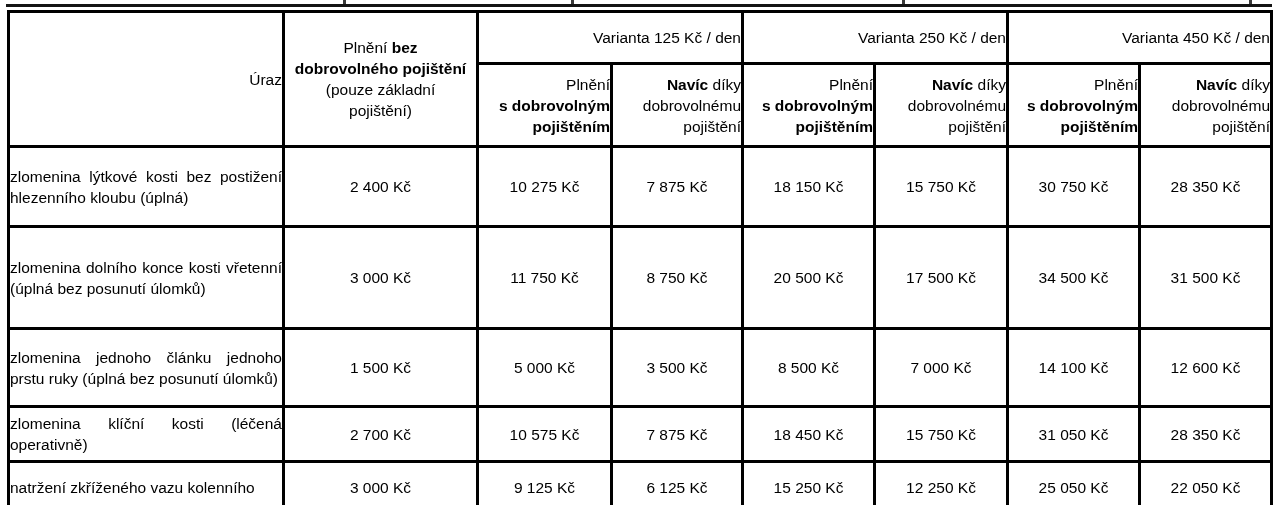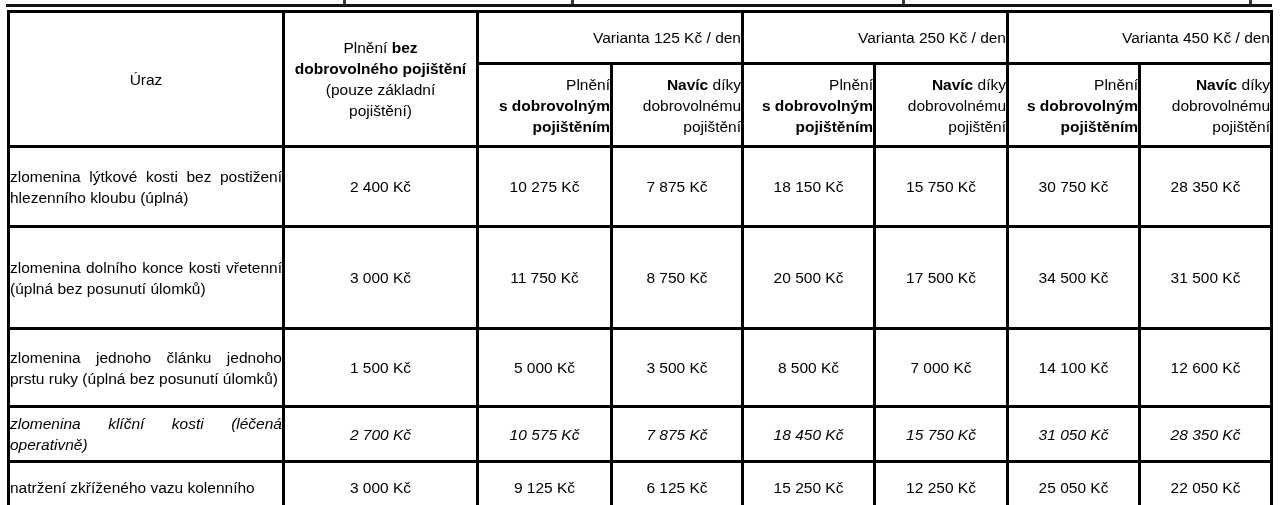--- a/index.html
+++ b/index.html
@@ -46,21 +46,21 @@
     border: 3px solid #000;
     padding: 0;
     vertical-align: middle;
     font-size: 15.5px;
     line-height: 21px;
     font-weight: normal;
     background: #fff;
   }
   
   .h-uraz {
-    text-align: center;
+    text-align: right;
     font-weight: bold;
     padding-left: 5px;
   }
   .h-basic {
     text-align: center;
     padding-right: 8px;
     padding-left: 2px;
   }
   .h-variant {
     text-align: right;
@@ -84,21 +84,21 @@
     padding-right: 7px;
     white-space: nowrap;
   }
   .c-bold { font-weight: bold; }
   
   tr.hr1 { height: 52px; }
   tr.hr2 { height: 83px; }
   tr.r0  { height: 80px; margin-top: 40px; }
   tr.r1  { height: 102px; border-radius: 22px; }
   tr.r2  { height: 78px; }
-  tr.r3  { height: 55px; font-style: italic; }
+  tr.r3  { height: 55px; }
   tr.r4  { height: 51px; border-radius: 15px; }
   b { font-weight: bold; }
 </style>
 </head>
 <body>
 
 <div class="stage">
 
   <div class="top-remnant-line"></div>
   <div class="top-remnant-stub" style="left:343px"></div>

